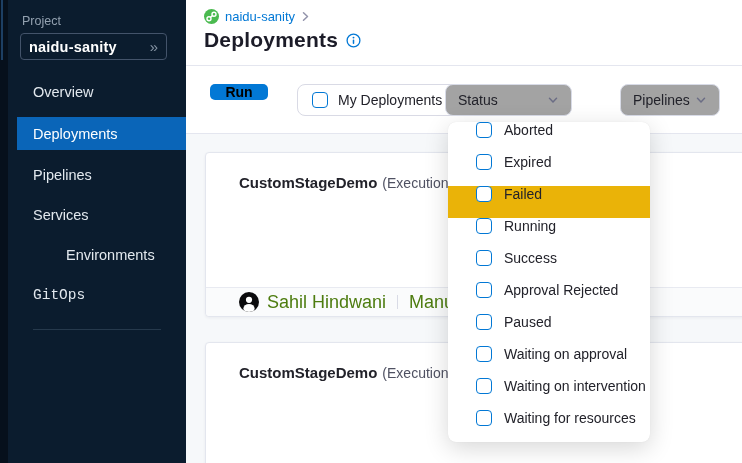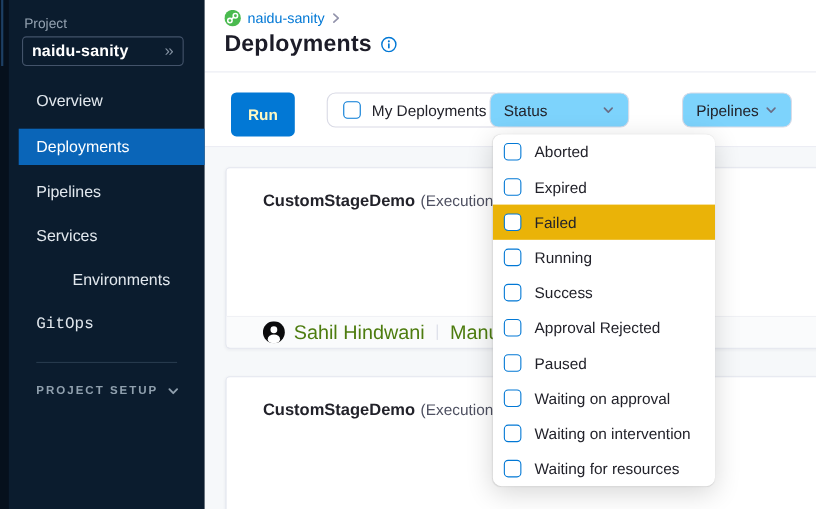--- a/index.html
+++ b/index.html
@@ -23,44 +23,44 @@
 
   
   .main-header { position:absolute; left:186px; top:0; width:556px; height:66px; background:#fff; border-bottom:1px solid #e4e6ef; }
   .breadcrumb { position:absolute; left:18px; top:9px; display:flex; align-items:center; gap:6px; }
   .crumb-link { color:#0278d5; font-size:13px; font-weight:500; cursor:pointer; }
   .title-row { position:absolute; left:18px; top:28px; display:flex; align-items:center; gap:8px; }
   .page-title { font-size:21px; font-weight:bold; color:#1c1c28; letter-spacing:.2px; }
 
   
   .toolbar { position:absolute; left:186px; top:66px; width:556px; height:68px; background:#fff; border-bottom:1px solid #e4e6ef; }
-  .btn-run { position:absolute; left:24px; top:18px; width:58px; height:40px; background:#0278d5; border:none; border-radius:5px; color:#fef9c3; font-weight:bold; font-size:14px; font-family:inherit; cursor:pointer; }
+  .btn-run { position:absolute; left:24px; top:18px; width:58px; height:16px; background:#0278d5; border:none; border-radius:5px; color:#000000; font-weight:bold; font-size:14px; font-family:inherit; cursor:pointer; }
   .btn-outline { position:absolute; top:18px; height:32px; background:#fff; border:1px solid #d9dae5; border-radius:8px; display:flex; align-items:center; gap:10px; padding:0 14px; font-size:14px; color:#22222a; font-weight:500; cursor:pointer; }
   .btn-my { left:111px; }
-  .dropdown-btn { position:absolute; top:18px; height:32px; background:#7dd3fc; border:1px solid #d8dbe7; border-radius:8px; display:flex; align-items:center; justify-content:space-between; padding:0 12px; font-size:14px; color:#22222a; font-weight:500; cursor:pointer; }
+  .dropdown-btn { position:absolute; top:18px; height:32px; background:#a3a3a3; border:1px solid #d8dbe7; border-radius:8px; display:flex; align-items:center; justify-content:space-between; padding:0 12px; font-size:14px; color:#22222a; font-weight:500; cursor:pointer; }
   .dd-status { left:259px; width:127px; }
   .dd-pipelines { left:434px; width:100px; }
   .checkbox { width:16px; height:16px; border:1.6px solid #0278d5; border-radius:4px; background:#fff; flex:0 0 auto; cursor:pointer; }
 
   
   .content { position:absolute; left:186px; top:134px; width:556px; height:329px; background:#f6f8fa; }
   .card { position:absolute; left:19px; width:548px; background:#fff; border:1px solid #e3e6ee; border-radius:4px; box-shadow:0 1px 3px rgba(40,41,61,.06); cursor:pointer; }
   .card1 { top:18px; height:165px; }
   .card2 { top:208px; height:300px; }
   .card-title-row { position:absolute; left:33px; top:21px; white-space:nowrap; }
   .card-title { font-size:15px; font-weight:bold; color:#22222a; }
   .card-sub { font-size:14px; color:#4f5162; margin-left:5px; }
   .card-footer { position:absolute; left:0; right:0; bottom:0; height:29px; background:#fafbfc; border-top:1px solid #e8eaf1; border-radius:0 0 4px 4px; display:flex; align-items:center; padding-left:33px; }
   .owner-name, .trigger-type { font-size:18px; color:#4d7c0f; font-weight:500; }
   .owner-name { margin-left:8px; }
   .v-sep { width:1px; height:14px; background:#d9dbe6; margin:0 11px; }
 
   
   .menu-panel { position:absolute; left:448px; top:122px; width:202px; height:320px; background:#fff; border-radius:8px; box-shadow:0 6px 24px rgba(0,0,0,.16), 0 0 1px rgba(0,0,0,.1); z-index:20; overflow:hidden; }
-  .menu-item { height:32px; display:flex; align-items:center; gap:12px; padding-left:10px; font-size:14px; color:#22222a; cursor:pointer; }
+  .menu-item { height:32px; display:flex; gap:12px; padding-left:28px; font-size:14px; color:#22222a; cursor:pointer; }
   .menu-item.hl { background:#eab308; }
 
   .icon { display:inline-flex; align-items:center; justify-content:center; }
 </style>
 </head>
 <body>
 
 <div class="app">
 
   <div class="sidebar">
@@ -85,28 +85,20 @@
       <span>Services</span>
     </div>
     <div class="nav-item" style="top:241px; height:28px;margin-left:33px;">
       <span>Environments</span>
     </div>
     <div class="nav-item" style="top:281px; height:28px;font-family:Liberation Mono, monospace;">
       <span>GitOps</span>
     </div>
 
     <div class="side-divider"></div>
-    <div class="section-row">
-      <span class="section-label">PROJECT SETUP</span>
-      <span class="icon">
-        <svg width="11" height="11" viewBox="0 0 11 11">
-            <polyline points="2,3.8 5.5,7.4 9,3.8" fill="none" stroke="#90a0ae" stroke-width="1.7" stroke-linecap="round" stroke-linejoin="round"></polyline>
-          </svg>
-      </span>
-    </div>
   </div>
 
   <div class="main-header">
     <div class="breadcrumb">
       <span class="icon">
         <svg width="15" height="15" viewBox="0 0 15 15">
           <circle cx="7.5" cy="7.5" r="7.5" fill="#4aba4f"></circle>
           <g fill="none" stroke="#ffffff" stroke-width="1.4">
             <circle cx="5" cy="9.7" r="2"></circle>
             <circle cx="10" cy="5.3" r="2"></circle>

